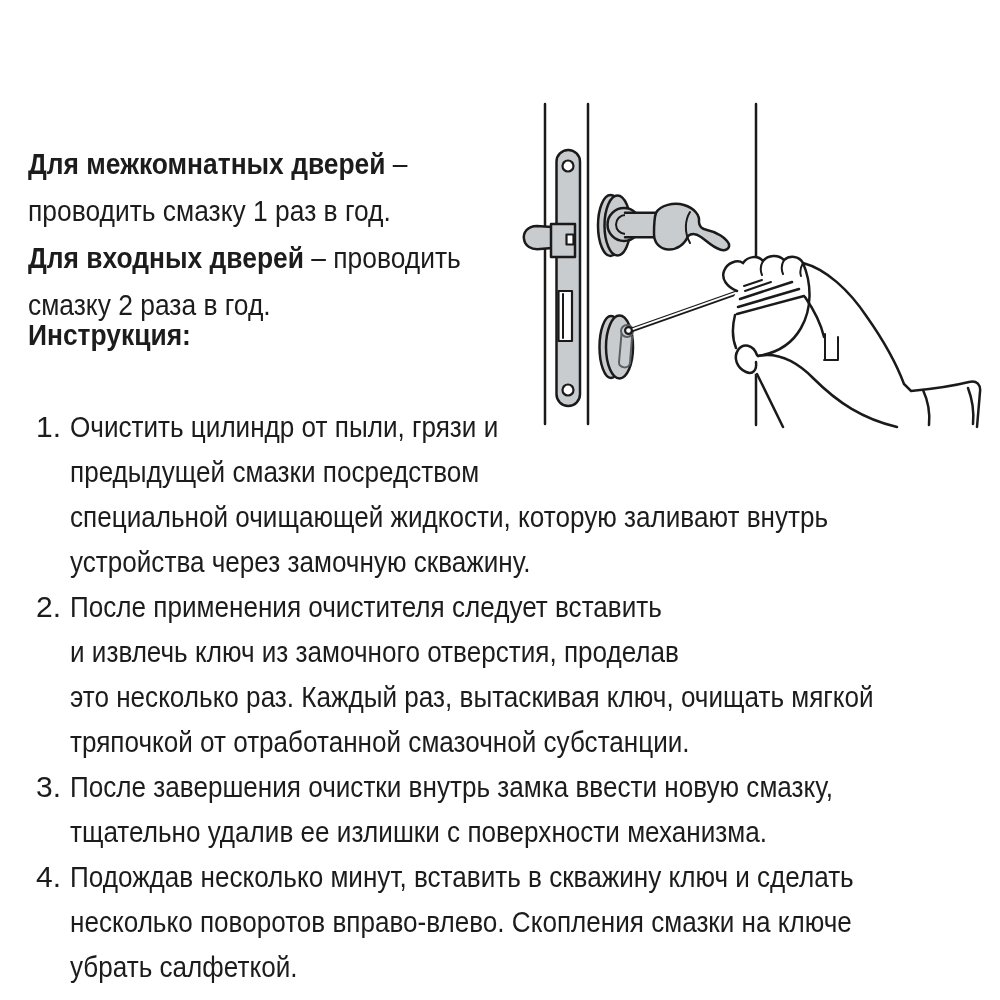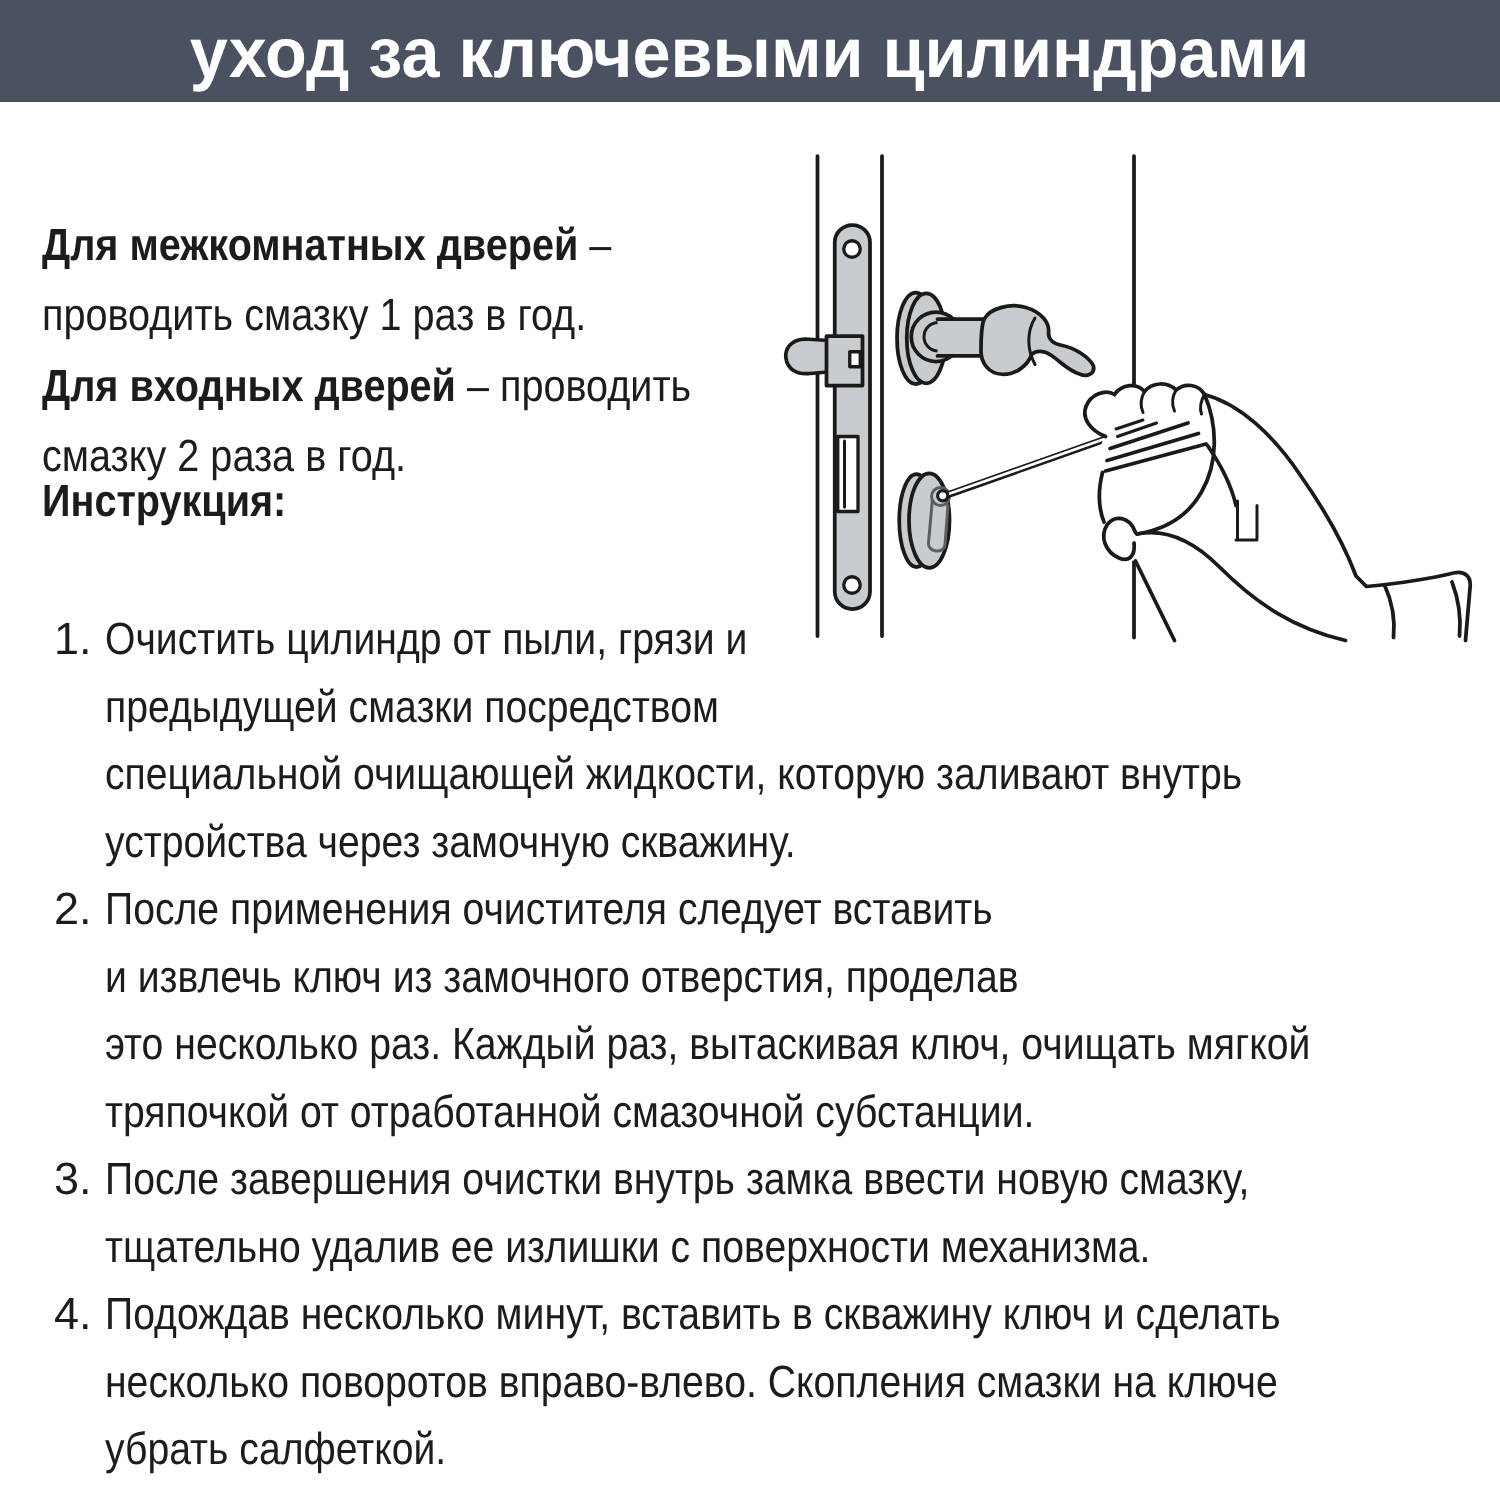--- a/index.html
+++ b/index.html
@@ -30,23 +30,20 @@
   .lnthin{stroke:var(--ill-stroke,#1a1a1a);stroke-width:2;fill:none;stroke-linecap:round;}
   .gry{fill:var(--ill-fill,#c9cccf);stroke:var(--ill-stroke,#1a1a1a);stroke-width:2.5;stroke-linejoin:round;}
   .wht{fill:#ffffff;stroke:var(--ill-stroke,#1a1a1a);stroke-width:2.2;stroke-linejoin:round;}
   .inner{stroke:#5a5f63;stroke-width:2;fill:none;stroke-linecap:round;}
 </style>
 </head>
 <body>
 
 <div id="page">
 
-  <div id="hdr">
-    <div class="t">уход за ключевыми цилиндрами</div>
-  </div>
 
   <div id="intro">
       <div class="line"><span class="b">Для межкомнатных дверей</span><span> –</span></div>
       <div class="line"><span>проводить смазку 1 раз в год.</span></div>
       <div class="line"><span class="b">Для входных дверей</span><span> – проводить</span></div>
       <div class="line"><span>смазку 2 раза в год.</span></div>
     </div>
 
   <div id="insthead">Инструкция:</div>
 

